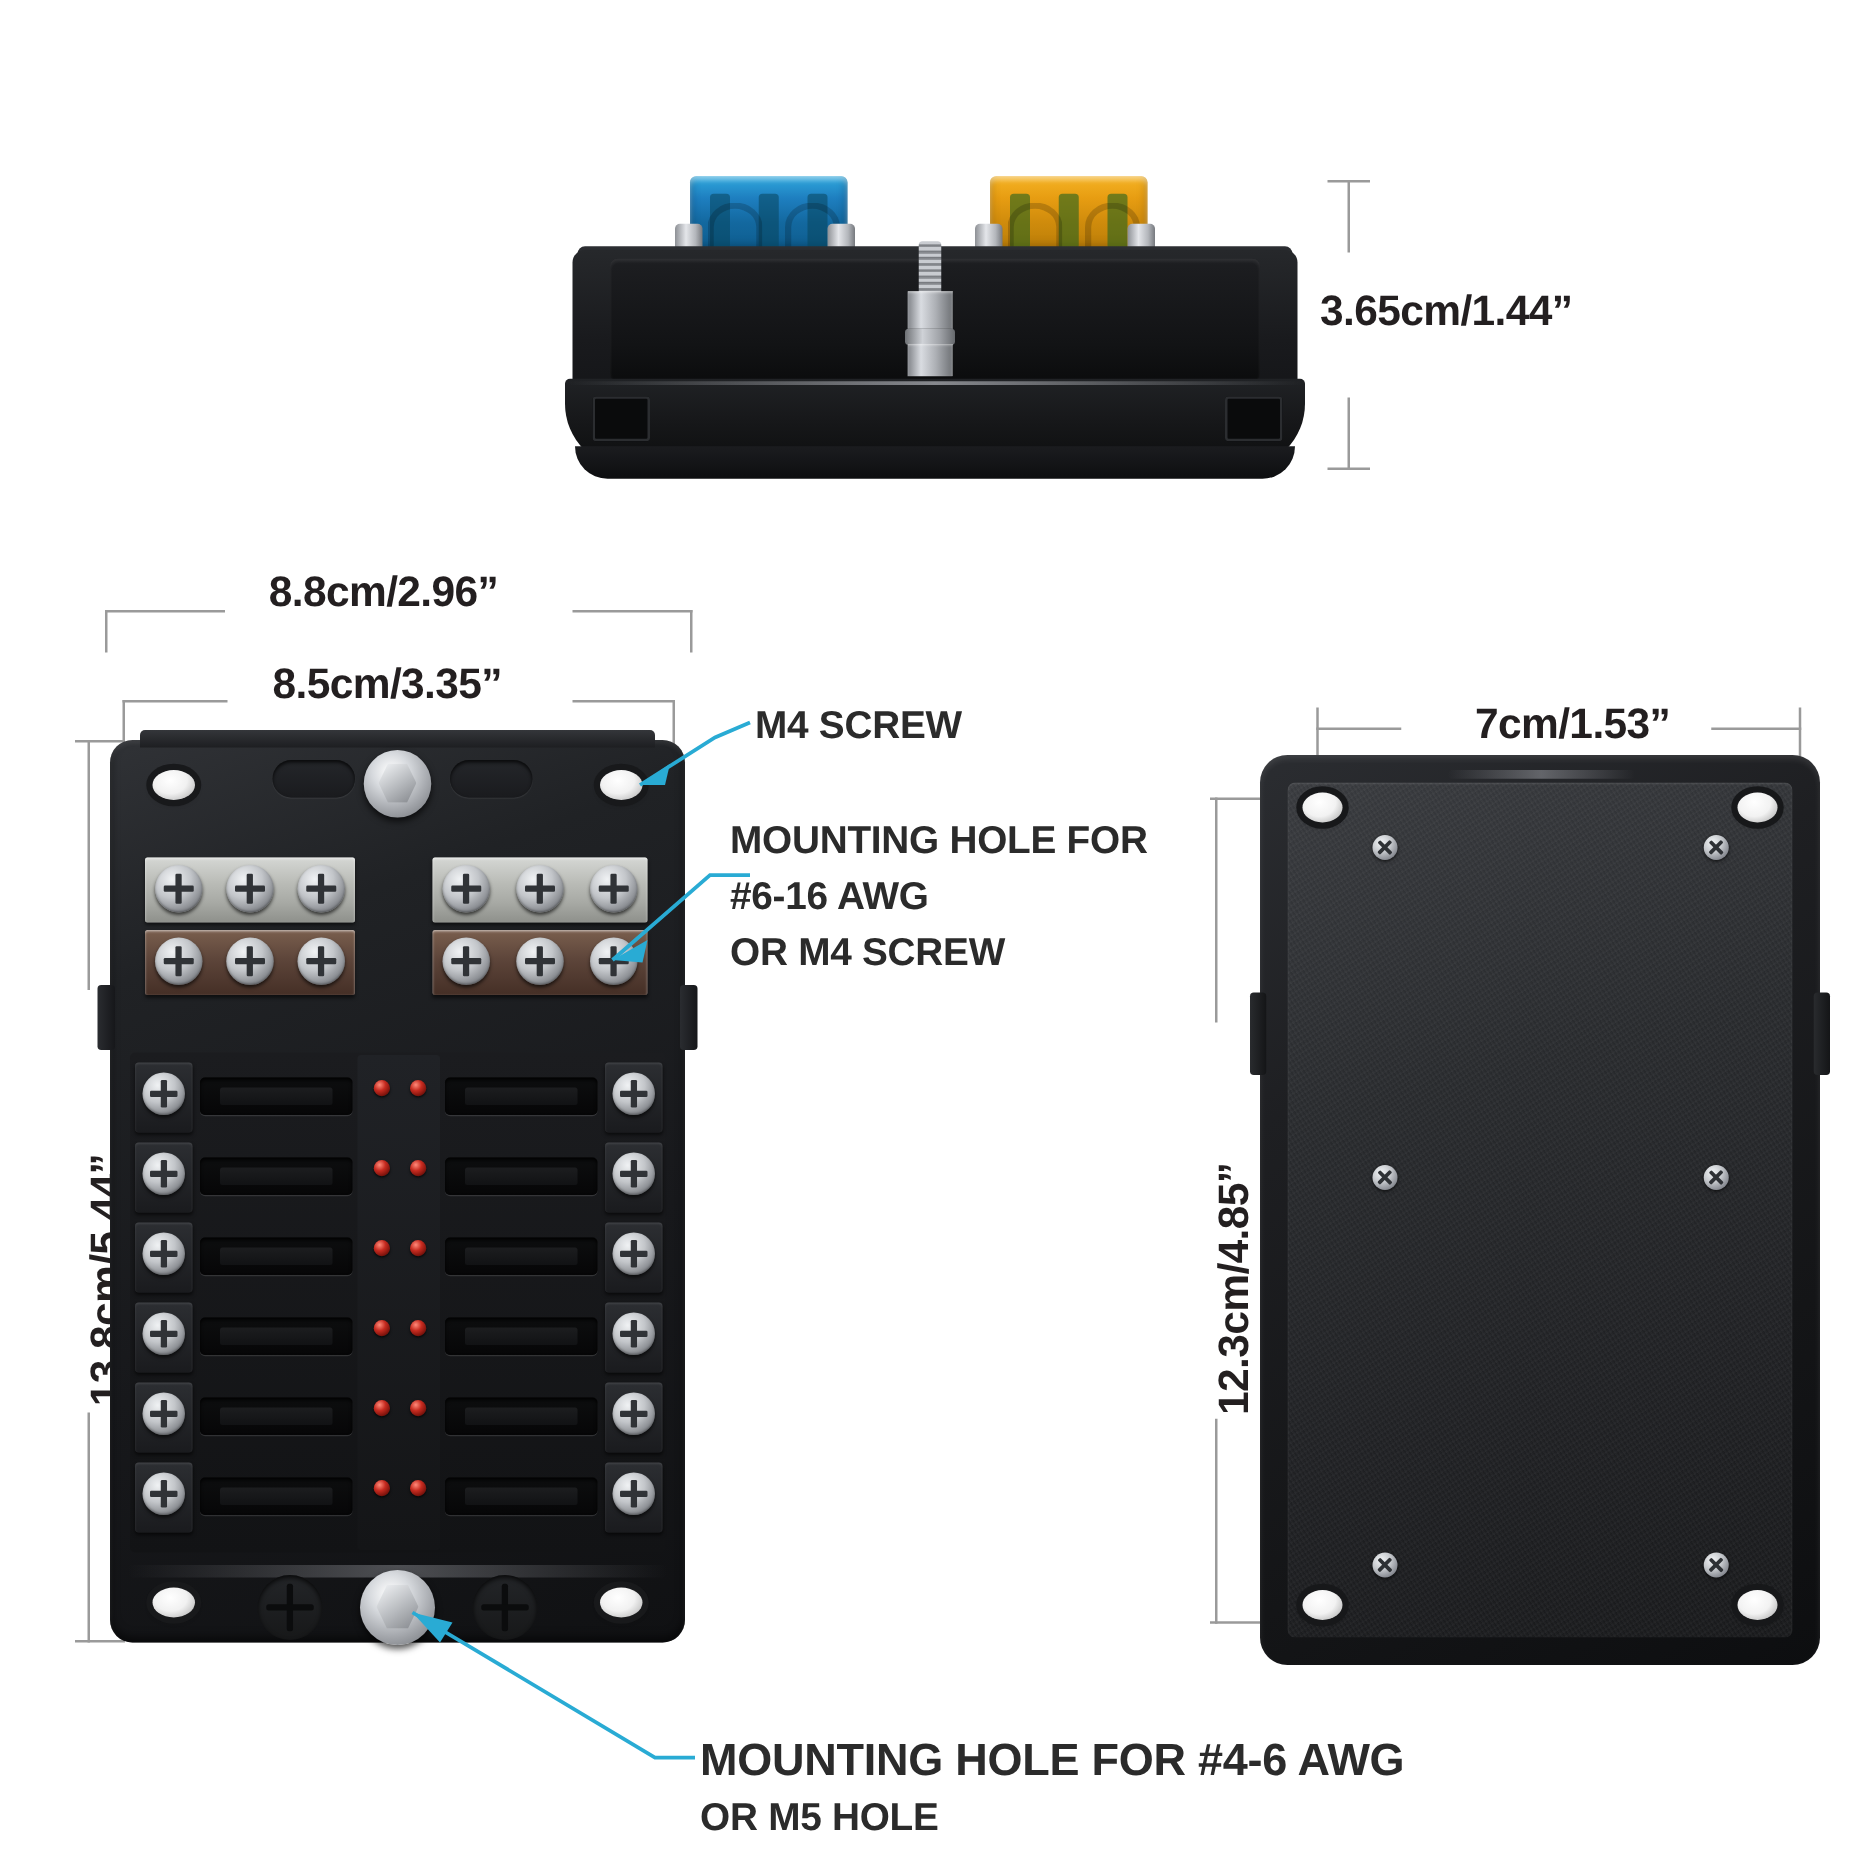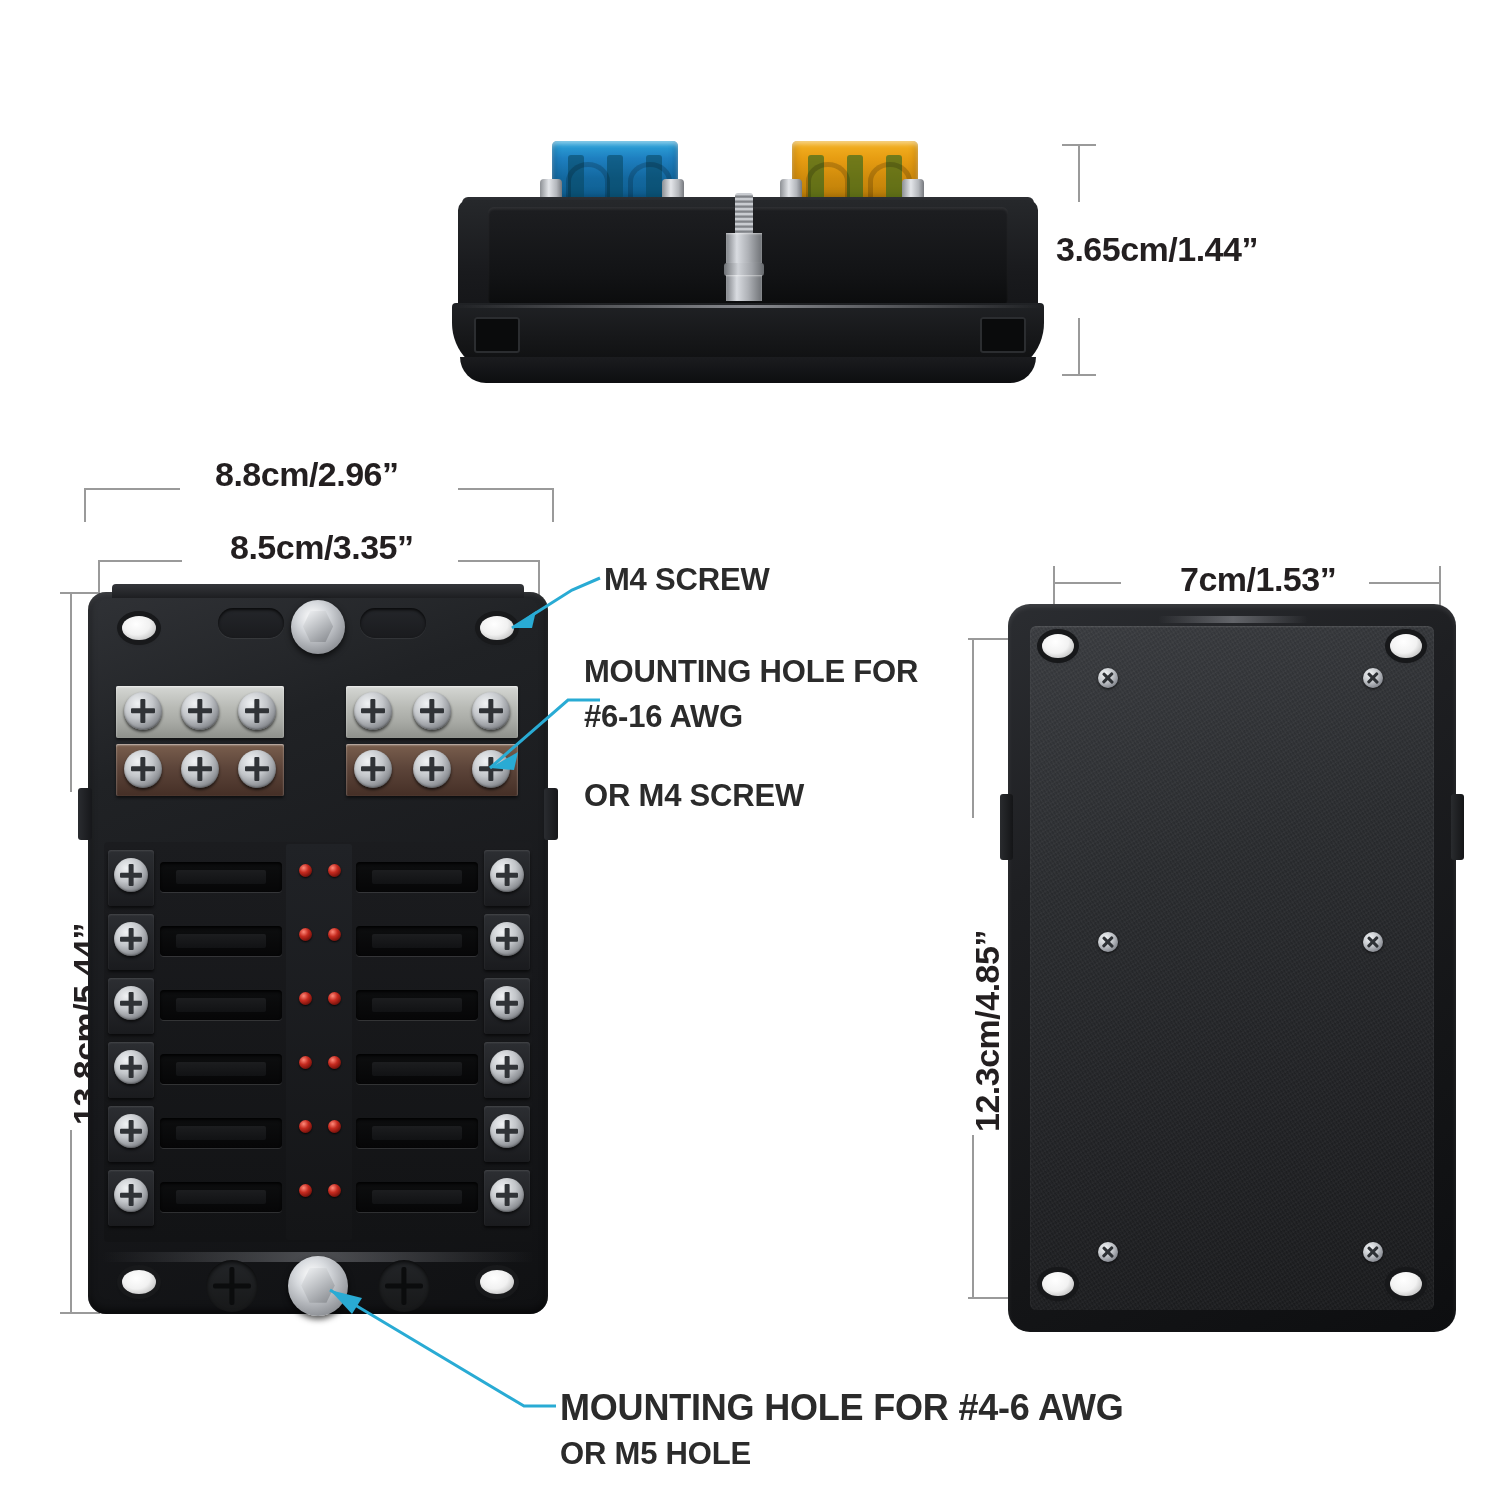--- a/index.html
+++ b/index.html
@@ -297,21 +297,21 @@
   <div class="dimline v" style="left:84px;top:488px;height:34px;"></div>
   <div class="dimline h" style="left:84px;top:488px;width:96px;"></div>
   <div class="dimline h" style="left:458px;top:488px;width:96px;"></div>
   <div class="dimline v" style="left:552px;top:488px;height:34px;"></div>
   <div class="dimtext" style="left:215px;top:455px;font-size:34px;">8.8cm/2.96”</div>
 
   <div class="dimline v" style="left:98px;top:560px;height:52px;"></div>
   <div class="dimline h" style="left:98px;top:560px;width:84px;"></div>
   <div class="dimline h" style="left:458px;top:560px;width:82px;"></div>
   <div class="dimline v" style="left:538px;top:560px;height:52px;"></div>
-  <div class="dimtext" style="left:218px;top:528px;font-size:34px;margin-left:12px;">8.5cm/3.35”</div>
+  <div class="dimtext" style="left:218px;top:528px;font-size:34px;">8.5cm/3.35”</div>
 
   <div class="dimline h" style="left:60px;top:592px;width:40px;"></div>
   <div class="dimline v" style="left:70px;top:592px;height:200px;"></div>
   <div class="dimline v" style="left:70px;top:1130px;height:184px;"></div>
   <div class="dimline h" style="left:60px;top:1312px;width:40px;"></div>
   <div class="dimtext vert-text" style="left:66px;top:1125px;font-size:34px;">13.8cm/5.44”</div>
 
   <div id="frontview">
     <div class="fv-body"></div>
     <div class="fv-topcap"></div>
@@ -472,21 +472,21 @@
 
     <path d="M 556 1406 L 524 1406 L 330 1290" stroke="#29abd4" stroke-width="3" fill="none"></path>
     <polygon points="330,1290 362,1298 352,1314" fill="#29abd4"></polygon>
   </svg>
 
   <div class="anno" style="left:604px;top:560px;font-size:31px;">M4 SCREW</div>
 
   <div>
     <div class="anno" style="left:584px;top:652px;font-size:31px;">MOUNTING HOLE FOR</div>
     <div class="anno" style="left:584px;top:697px;font-size:31px;">#6-16 AWG</div>
-    <div class="anno" style="left:584px;top:742px;font-size:31px;margin-top:34px;">OR M4 SCREW</div>
+    <div class="anno" style="left:584px;top:742px;font-size:31px;">OR M4 SCREW</div>
   </div>
 
   <div>
     <div class="anno" style="left:560px;top:1388px;font-size:36px;">MOUNTING HOLE FOR #4-6 AWG</div>
     <div class="anno" style="left:560px;top:1434px;font-size:31px;">OR M5 HOLE</div>
   </div>
 
 </div>
 
 </body></html>

